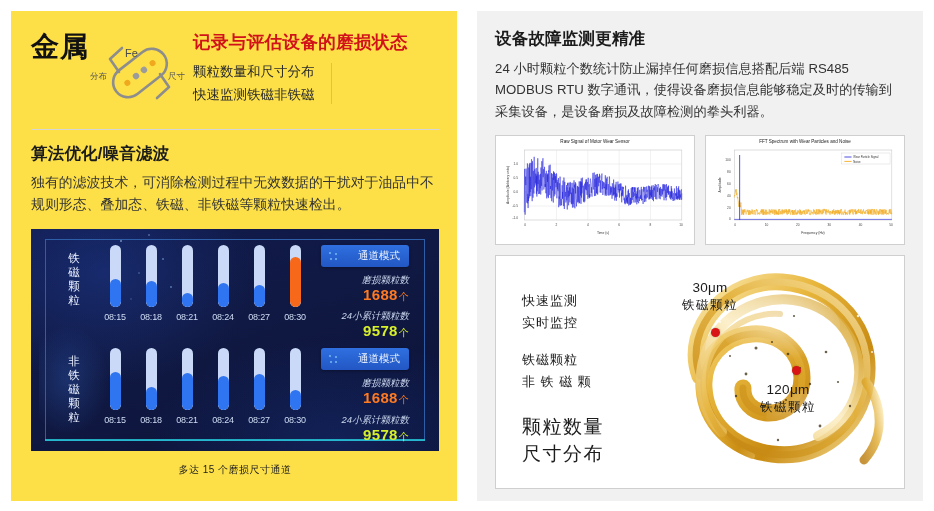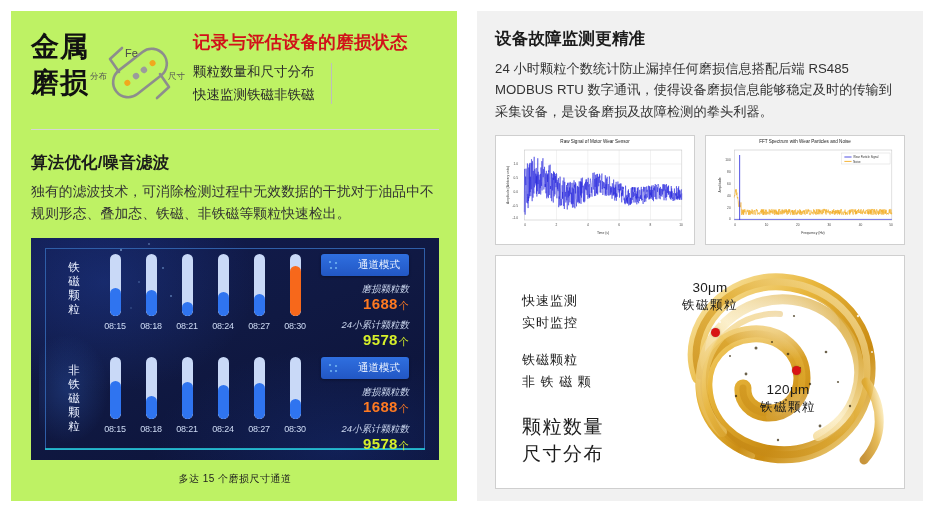--- a/index.html
+++ b/index.html
@@ -24,21 +24,21 @@
 
   
   .left-col {
     width: 467px;
     height: 511px;
     box-sizing: border-box;
     padding: 11px 10px 10px 11px;
     position: relative;
   }
   .left-card {
-    background: #bef264;
+    background: #fde047;
     width: 100%;
     height: 100%;
     box-sizing: border-box;
     padding: 16px 18px 12px 20px;
     position: relative;
   }
 
   
   .hdr {
     display: flex;
@@ -93,21 +93,21 @@
   .hr-rule {
     height: 1px;
     background: #d6d6d6;
     margin: 14px 0 0 0;
   }
 
   .sec-title {
     font-size: 16.5px;
     font-weight: bold;
     color: #1b1b1b;
-    margin-top: 22px;
+    margin-top: 13px;
     letter-spacing: 0.2px;
   }
   .sec-body {
     font-size: 13.8px;
     color: #333;
     line-height: 1.62;
     margin-top: 7px;
     letter-spacing: 0.1px;
   }
 
@@ -368,21 +368,20 @@
 <body>
 
 <div class="page">
 
   <div class="left-col">
     <div class="left-card">
 
       <div class="hdr">
         <div class="hdr-logo">
           <div>金属</div>
-          <div>磨损</div>
         </div>
 
         <div class="hdr-icon">
           <svg viewBox="0 0 96 84" width="96" height="84">
             <g transform="rotate(-38 48 44)">
               <rect x="20" y="28" width="60" height="30" rx="15" ry="15" fill="none" stroke="#8d8d8d" stroke-width="2.6"></rect>
               <circle cx="34" cy="43" r="3.0" fill="#f0a81e"></circle>
               <circle cx="45" cy="43" r="3.2" fill="#9b9b9b"></circle>
               <circle cx="55" cy="43" r="3.2" fill="#9b9b9b"></circle>
               <circle cx="66" cy="43" r="3.0" fill="#f0a81e"></circle>

